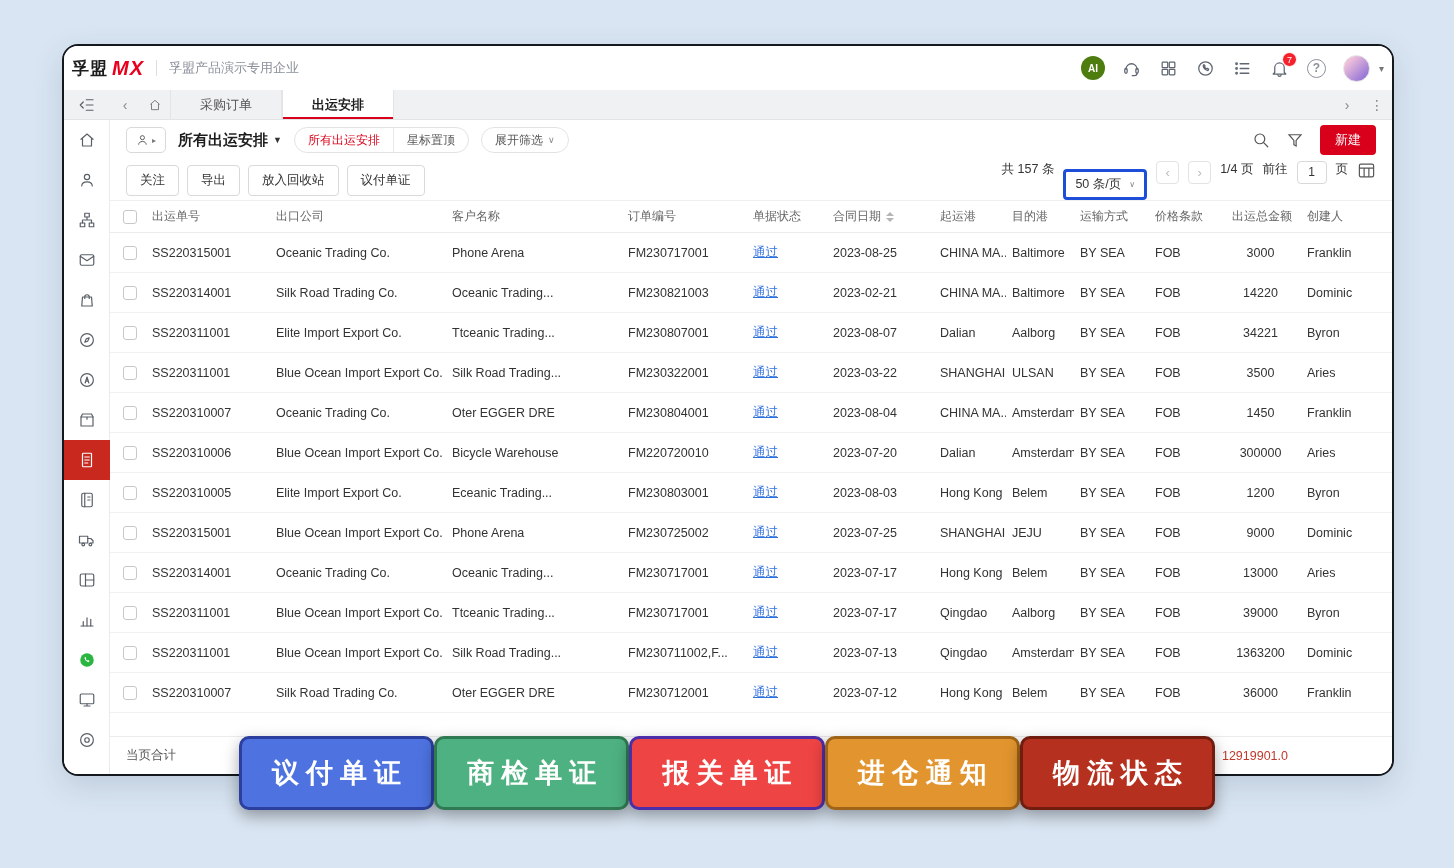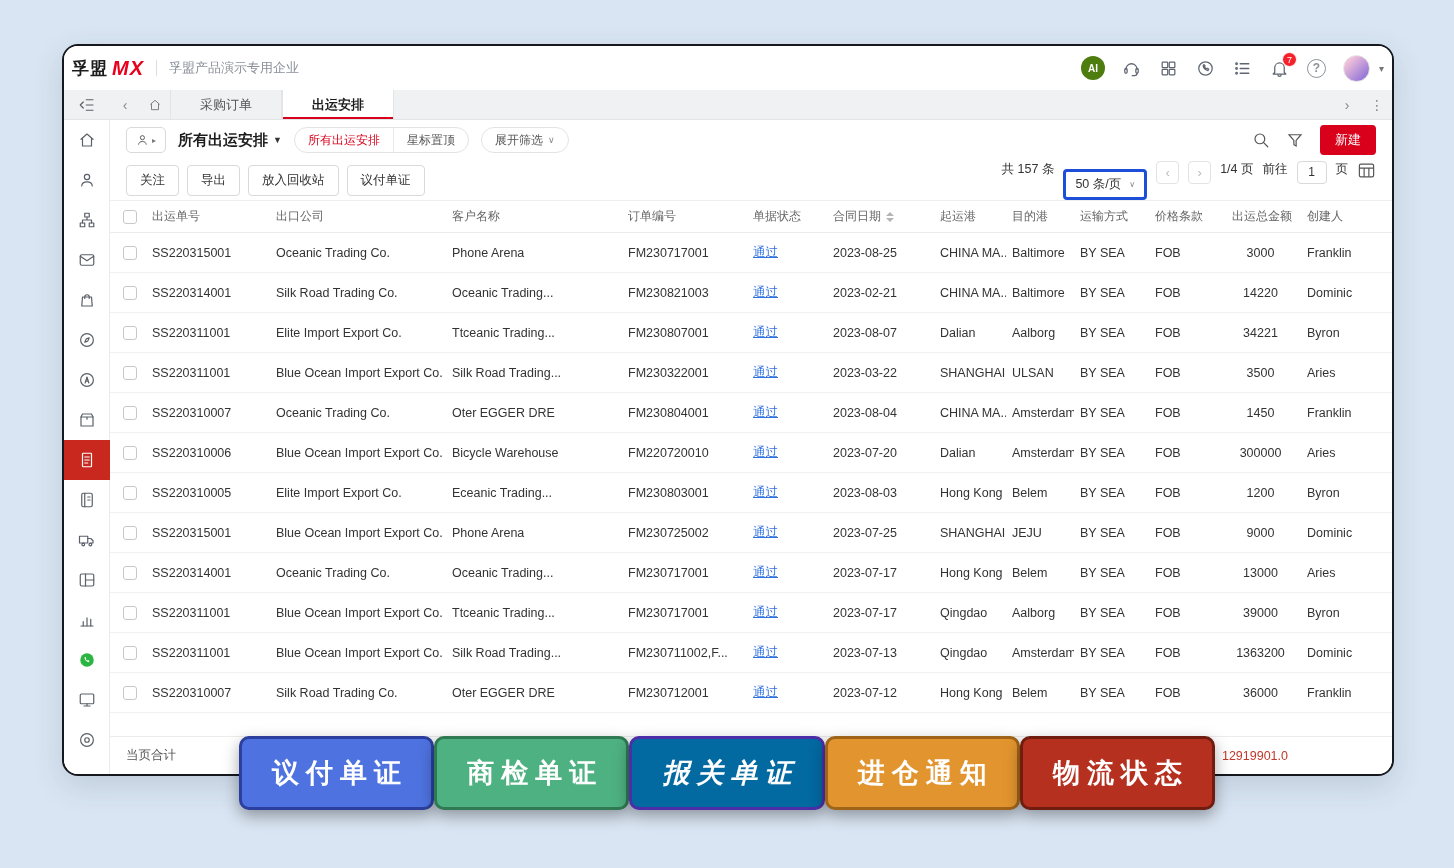--- a/index.html
+++ b/index.html
@@ -570,16 +570,16 @@
         <span class="footer-total">12919901.0</span>
       </div>
 
     </div>
   </div>
 </div>
 
 <div class="overlay">
     <div class="ov-btn" style="background: rgb(78, 115, 224); border-color: rgb(44, 63, 158);">议付单证</div>
     <div class="ov-btn" style="background: rgb(78, 177, 129); border-color: rgb(47, 122, 82);">商检单证</div>
-    <div class="ov-btn" style="background: #0369a1; border-color: rgb(76, 47, 168); font-style: italic;">报关单证</div>
+    <div class="ov-btn" style="background: #ef4444; border-color: rgb(76, 47, 168);">报关单证</div>
     <div class="ov-btn" style="background: rgb(226, 149, 47); border-color: rgb(160, 100, 24);">进仓通知</div>
     <div class="ov-btn" style="background: rgb(181, 48, 30); border-color: rgb(112, 29, 16);">物流状态</div>
   </div>
 
 </body></html>

